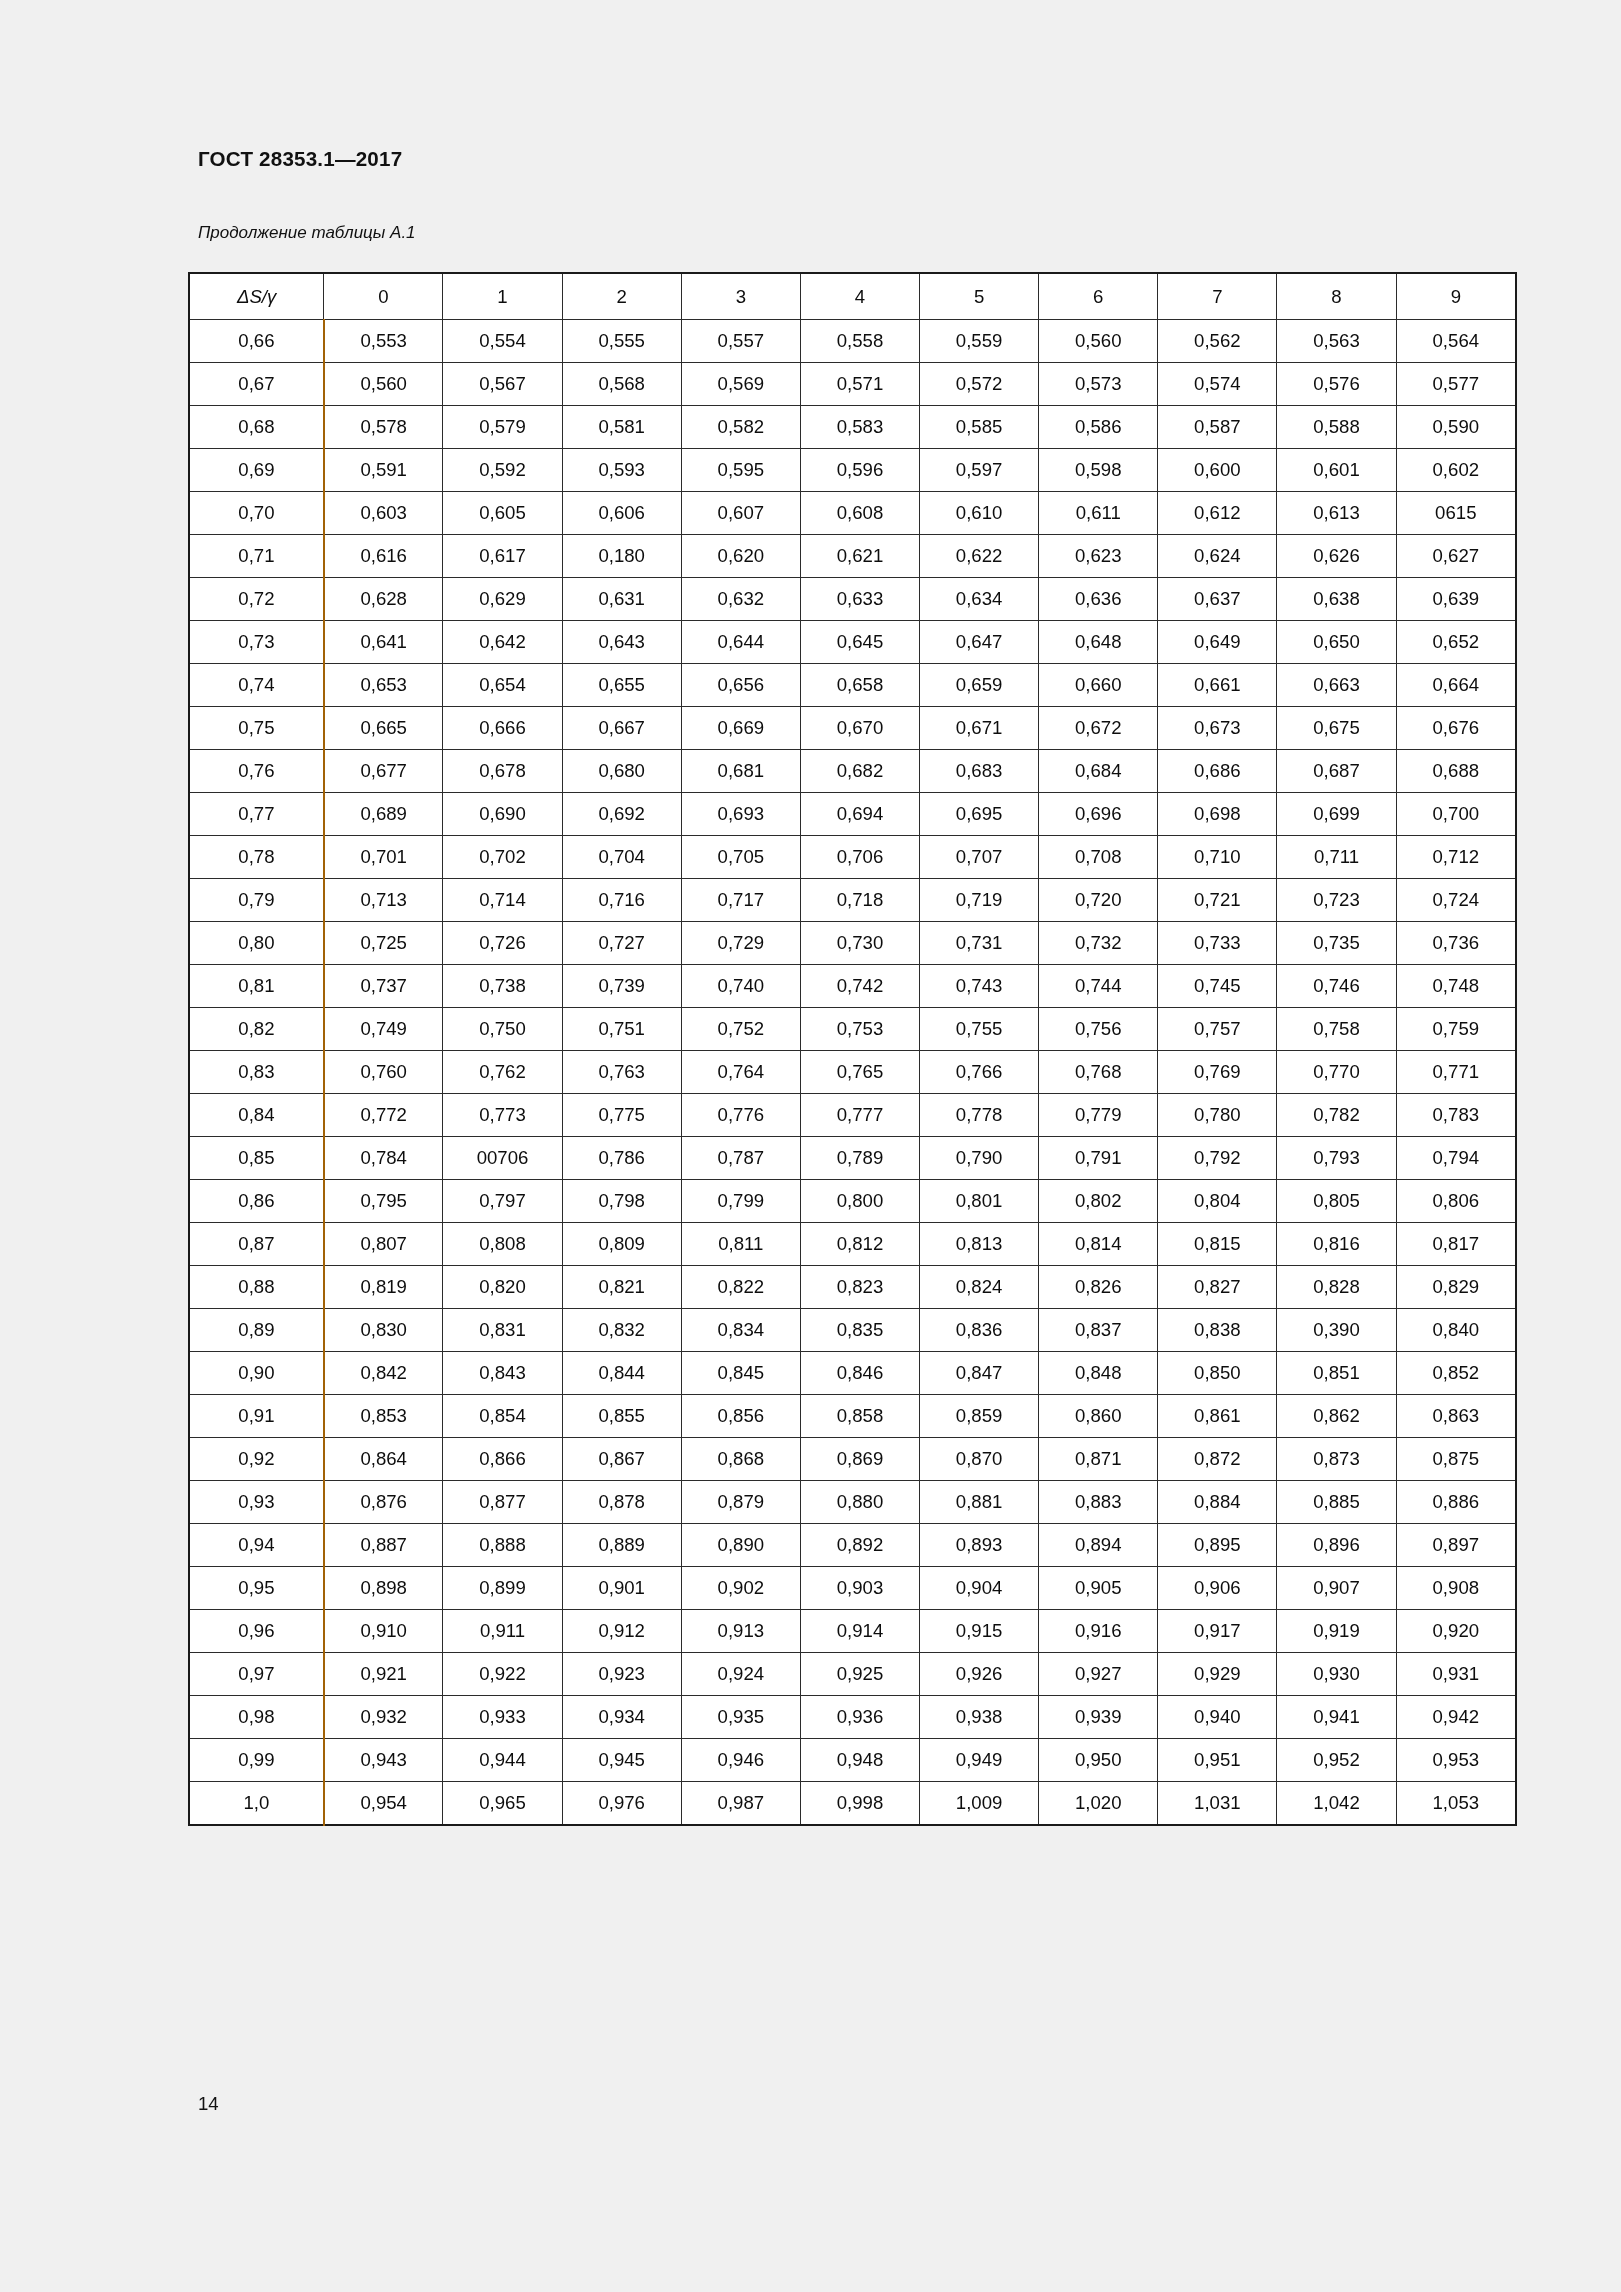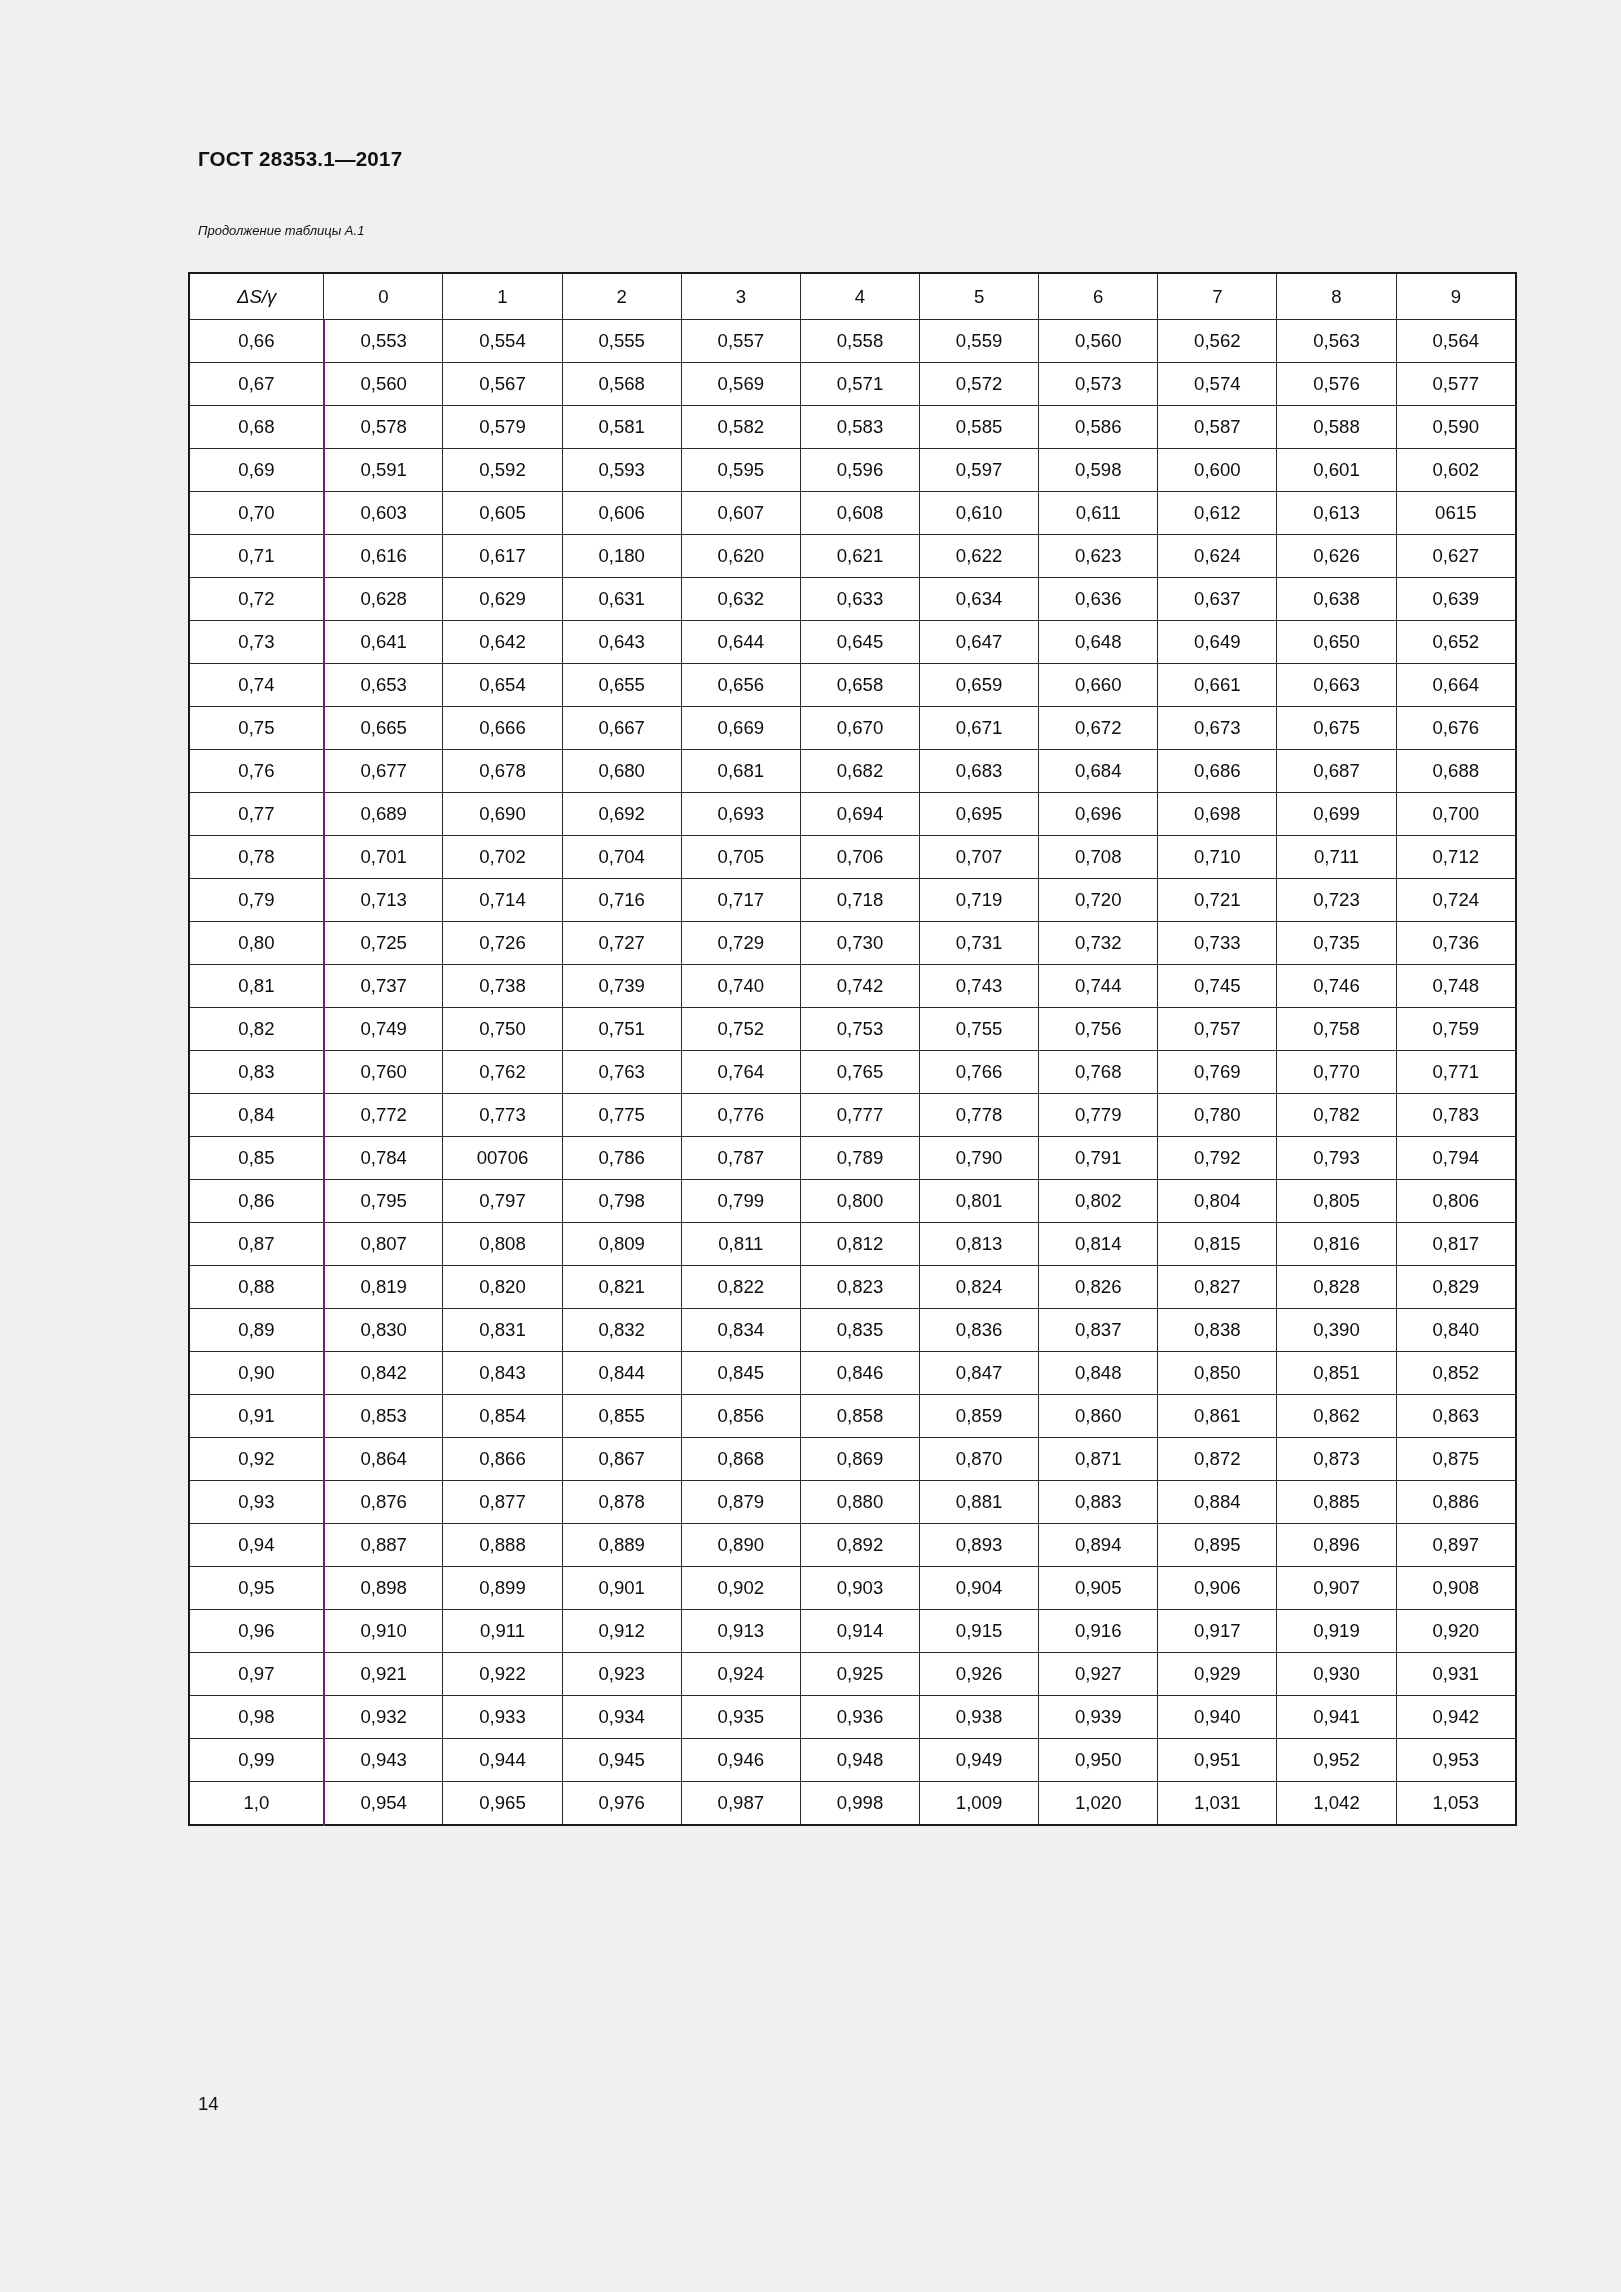--- a/index.html
+++ b/index.html
@@ -26,21 +26,21 @@
     top: 147px;
     font-size: 20.6px;
     font-weight: bold;
     color: #111;
     letter-spacing: 0.2px;
   }
   .table-caption {
     position: absolute;
     left: 198px;
     top: 223px;
-    font-size: 13px;
+    font-size: 17px;
     font-style: italic;
     color: #111;
   }
   .table-wrap {
     position: absolute;
     left: 188px;
     top: 272px;
     width: 1329px;
   }
   table.data {
@@ -71,21 +71,21 @@
     width: 106px;
   }
   
   table.data {
     border: 2px solid #1a1a1a;
   }
   thead tr th {
     border-bottom: 2px solid #1a1a1a;
   }
   tbody tr td:first-child {
-    border-right: 2px solid #701a75;
+    border-right: 2px solid #a16207;
   }
   .head-cell-first {
     font-style: italic;
     font-size: 18.6px;
     letter-spacing: 0px;
   }
   .page-number {
     position: absolute;
     left: 198px;
     top: 2083px;

